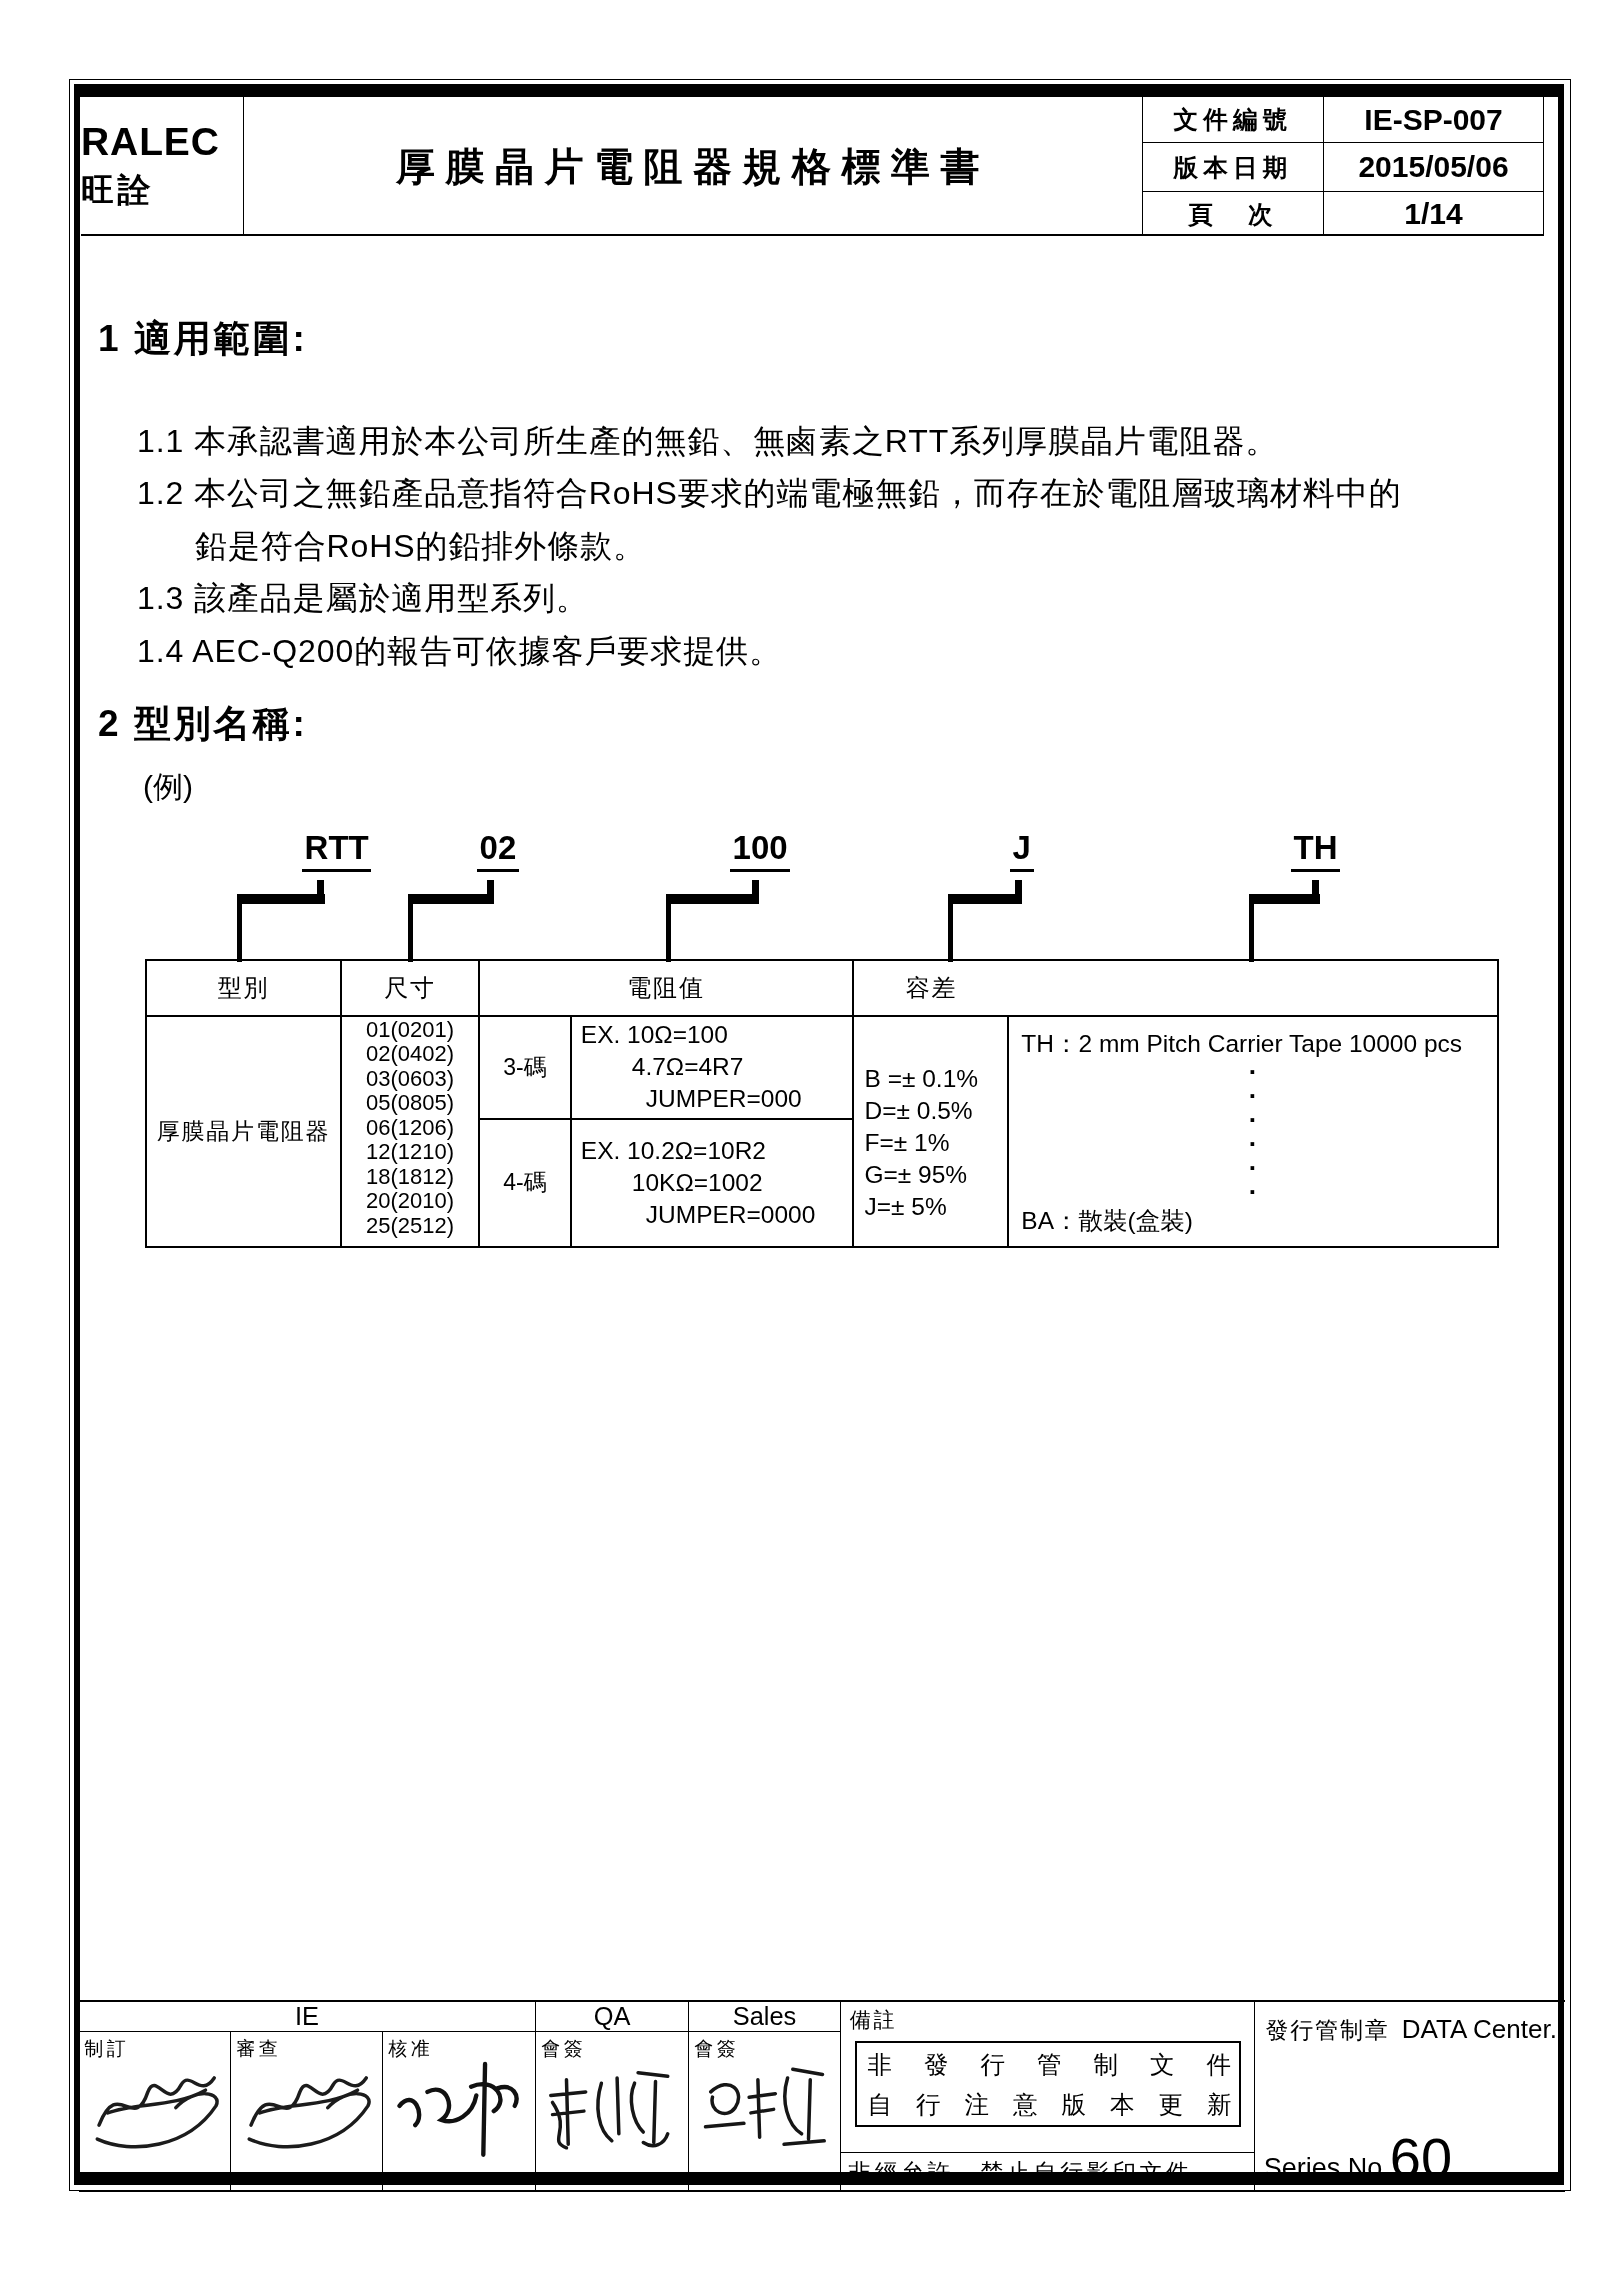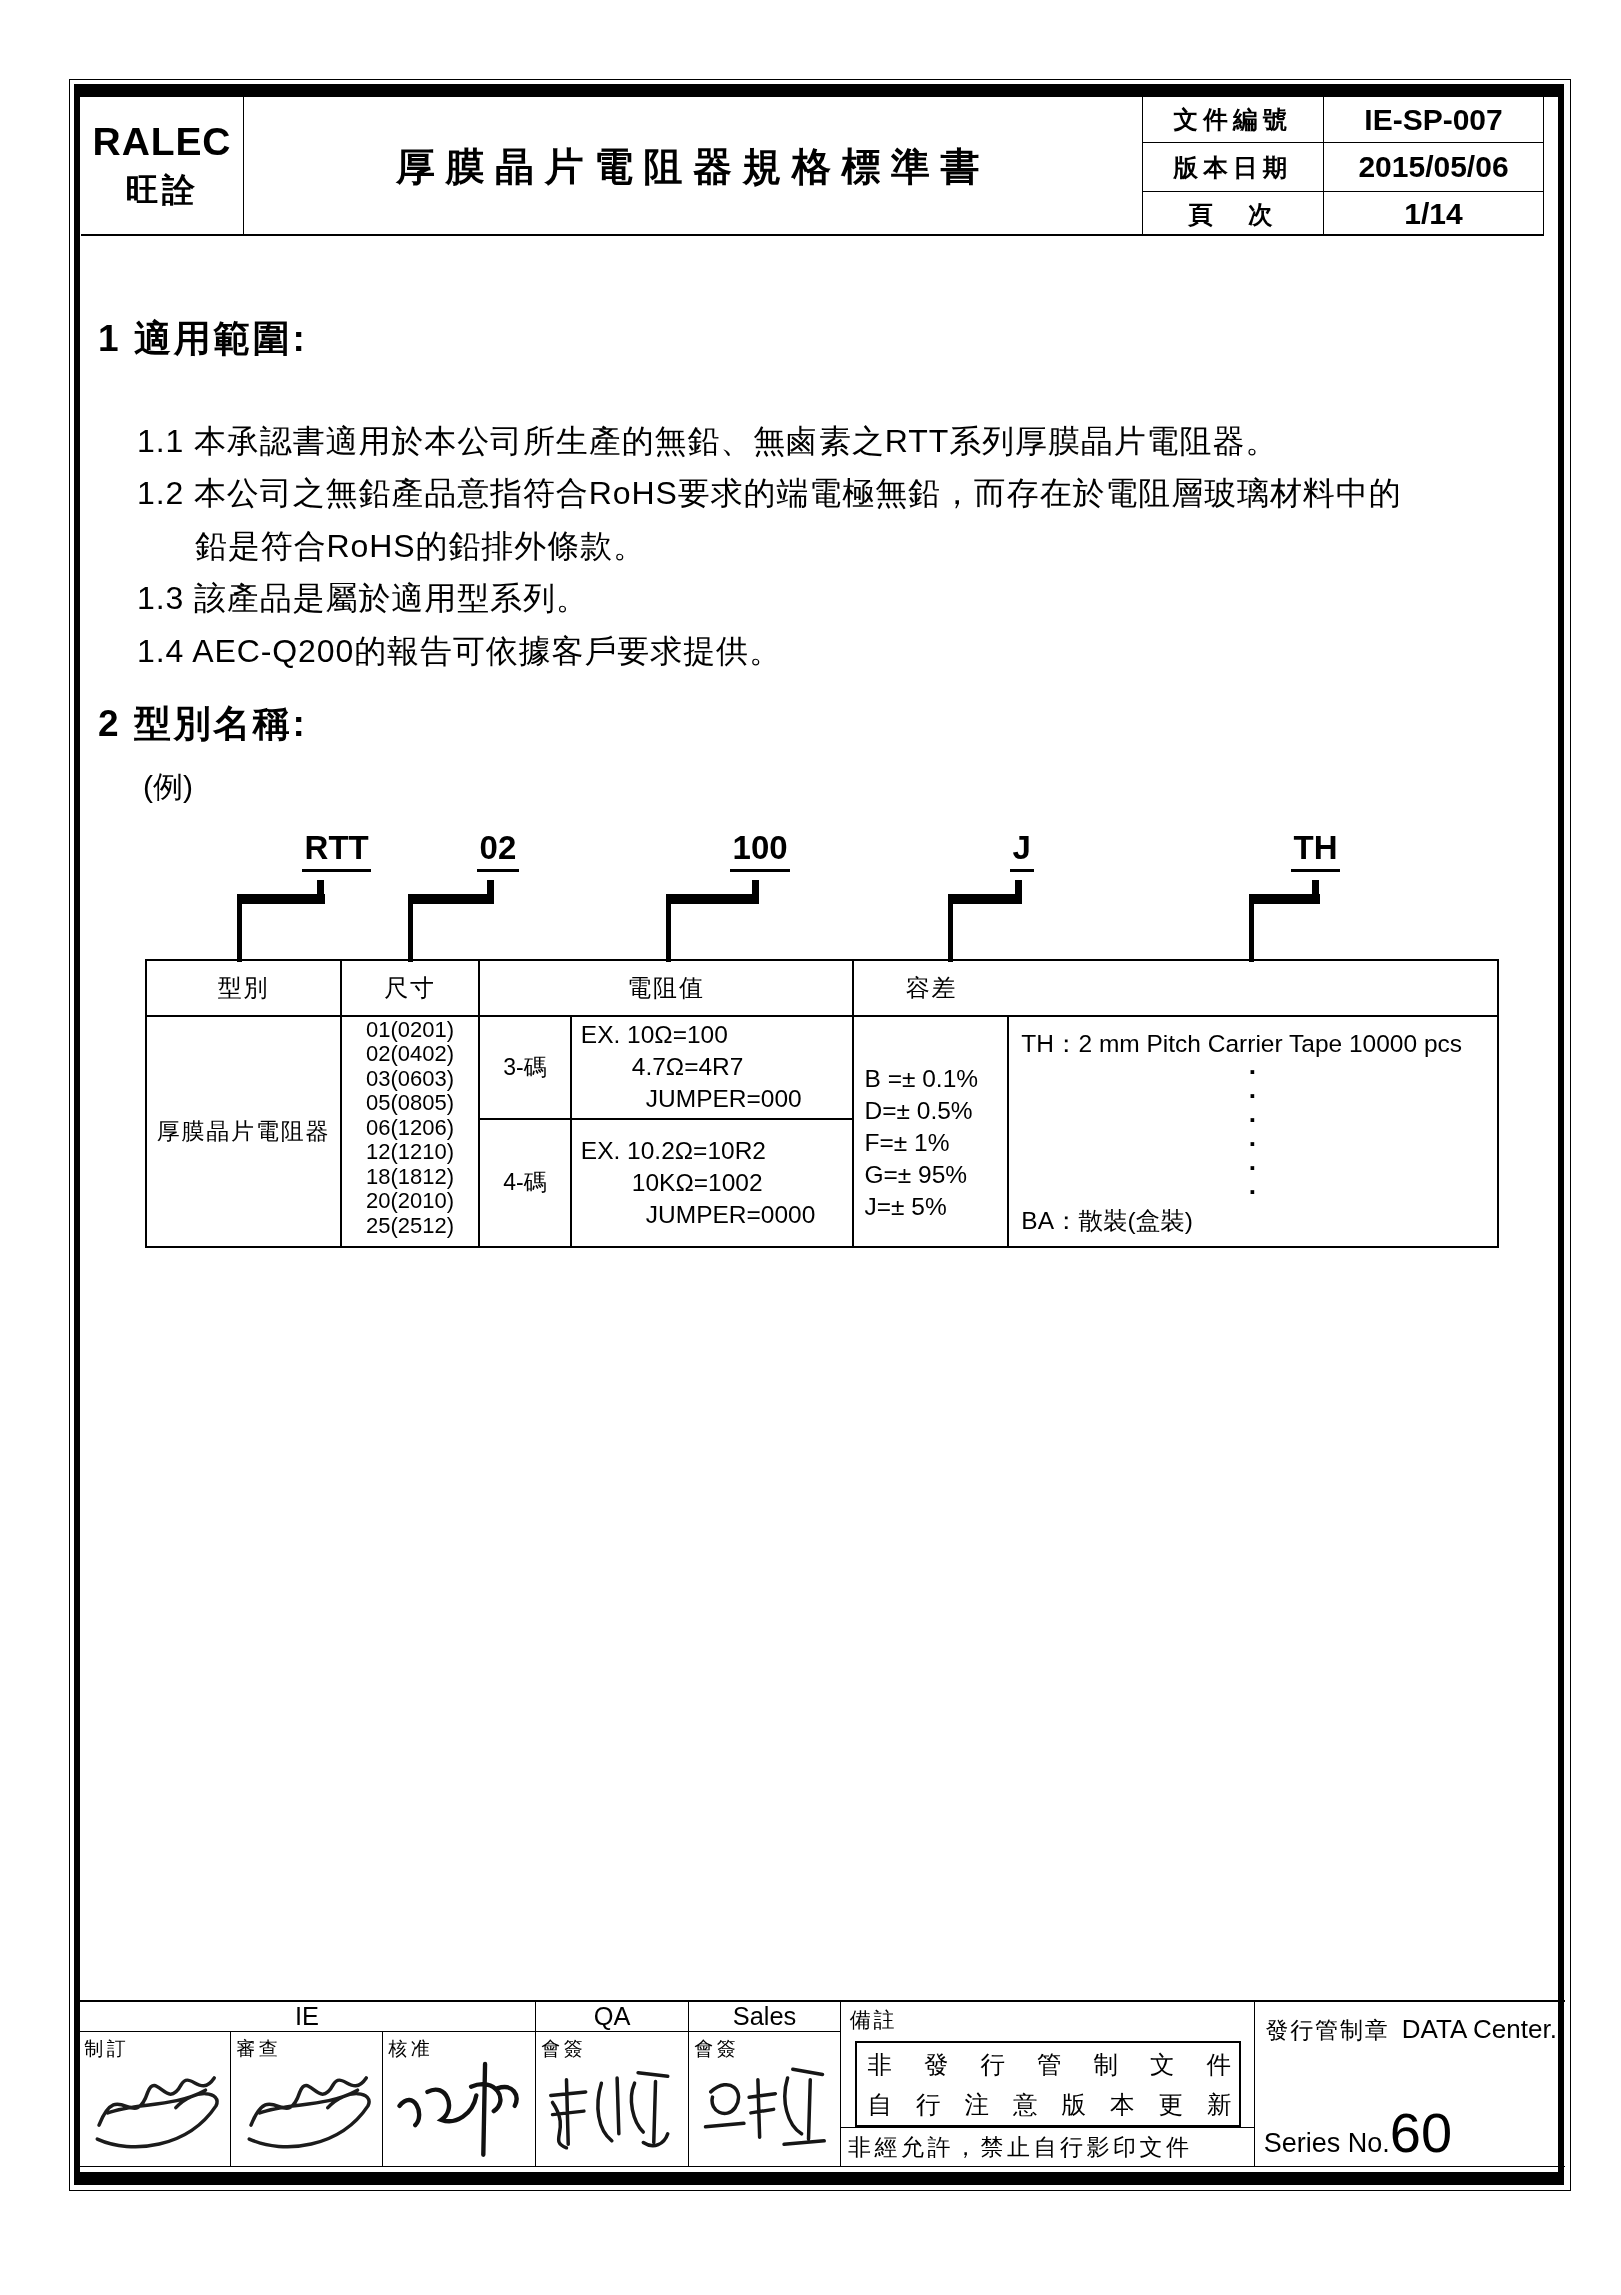--- a/index.html
+++ b/index.html
@@ -11,21 +11,21 @@
   .abs { position:absolute; }
 
   
   .frame { position:absolute; left:69px; top:79px; width:1502px; height:2112px; border:1.8px solid #000; }
   .bar { position:absolute; background:#000; }
 
   
   .hdr { position:absolute; left:81px; top:97px; width:1463px; height:139px;
          display:grid; grid-template-columns:163px 1fr 181px 219px; grid-template-rows:46px 49px 44px;
          border-right:1.8px solid #000; border-bottom:2.6px solid #000; }
-  .hdr-logo { grid-row:1/4; border-right:1.8px solid #000; display:flex; flex-direction:column; align-items:center; justify-content:center; }
+  .hdr-logo { grid-row:1/4; border-right:1.8px solid #000; display:flex; flex-direction:column; align-items:flex-start; justify-content:center; }
   .hdr-logo .en { font-size:39px; font-weight:bold; letter-spacing:0.9px; }
   .hdr-logo .cn { font-size:33px; font-weight:bold; margin-top:3.5px; letter-spacing:3.5px; }
   .hdr-title { grid-row:1/4; border-right:1.8px solid #000; display:flex; align-items:center; justify-content:center;
                font-size:39px; letter-spacing:10.5px; font-weight:bold; }
   .hdr-lab { border-right:1.8px solid #000; border-bottom:1.8px solid #000; display:flex; align-items:center; justify-content:center;
              font-size:24.5px; font-weight:bold; letter-spacing:5.3px; }
   .hdr-val { border-bottom:1.8px solid #000; display:flex; align-items:center; justify-content:center;
              font-size:30px; font-weight:bold; }
   .nb { border-bottom:none !important; }
 
@@ -52,21 +52,21 @@
   .res-ex  { flex:1; display:flex; flex-direction:column; justify-content:center; font-size:24.5px; line-height:32px; padding-left:8.8px; }
   .ind1 { padding-left:51px; }
   .ind2 { padding-left:65px; }
   .c-tol   { width:155px; border-right:2.6px solid #000; font-size:24.5px; line-height:32px; padding:46px 0 0 10.5px; }
   .c-pack  { flex:1; display:flex; flex-direction:column; font-size:24.5px; }
   .pack-th { padding:10.5px 0 0 12.3px; }
   .pack-dots { flex:1; display:flex; flex-direction:column; align-items:center; justify-content:center; font-size:26px; font-weight:bold; line-height:24px; }
   .pack-ba { padding:0 0 8.8px 12.3px; }
 
   
-  .foot { position:absolute; left:79px; top:2000px; width:1486px; height:167px;
+  .foot { position:absolute; left:79px; top:2000px; width:1486px; height:192px;
           display:grid; grid-template-columns:152px 152px 153px 153px 152px 414px 308px; grid-template-rows:30px 1fr;
           border-top:2.6px solid #000; border-bottom:1.8px solid #000; }
   .f-dept { border-right:1.8px solid #000; border-bottom:1.8px solid #000; display:flex; align-items:center; justify-content:center; font-size:25.4px; }
   .f-ie { grid-column:1/4; }
   .f-sig { border-right:1.8px solid #000; position:relative; }
   .f-sig .lab { position:absolute; left:5.3px; top:3.5px; font-size:19px; letter-spacing:3.5px; }
   .f-sig svg { position:absolute; left:3.5px; top:24.5px; }
   .f-note { grid-column:6; grid-row:1/3; border-right:1.8px solid #000; position:relative; }
   .f-note .lab { position:absolute; left:8.8px; top:4.4px; font-size:21px; letter-spacing:2.6px; }
   .note-box { position:absolute; left:14px; top:39px; width:386px; height:86px; border:2.6px solid #000;

